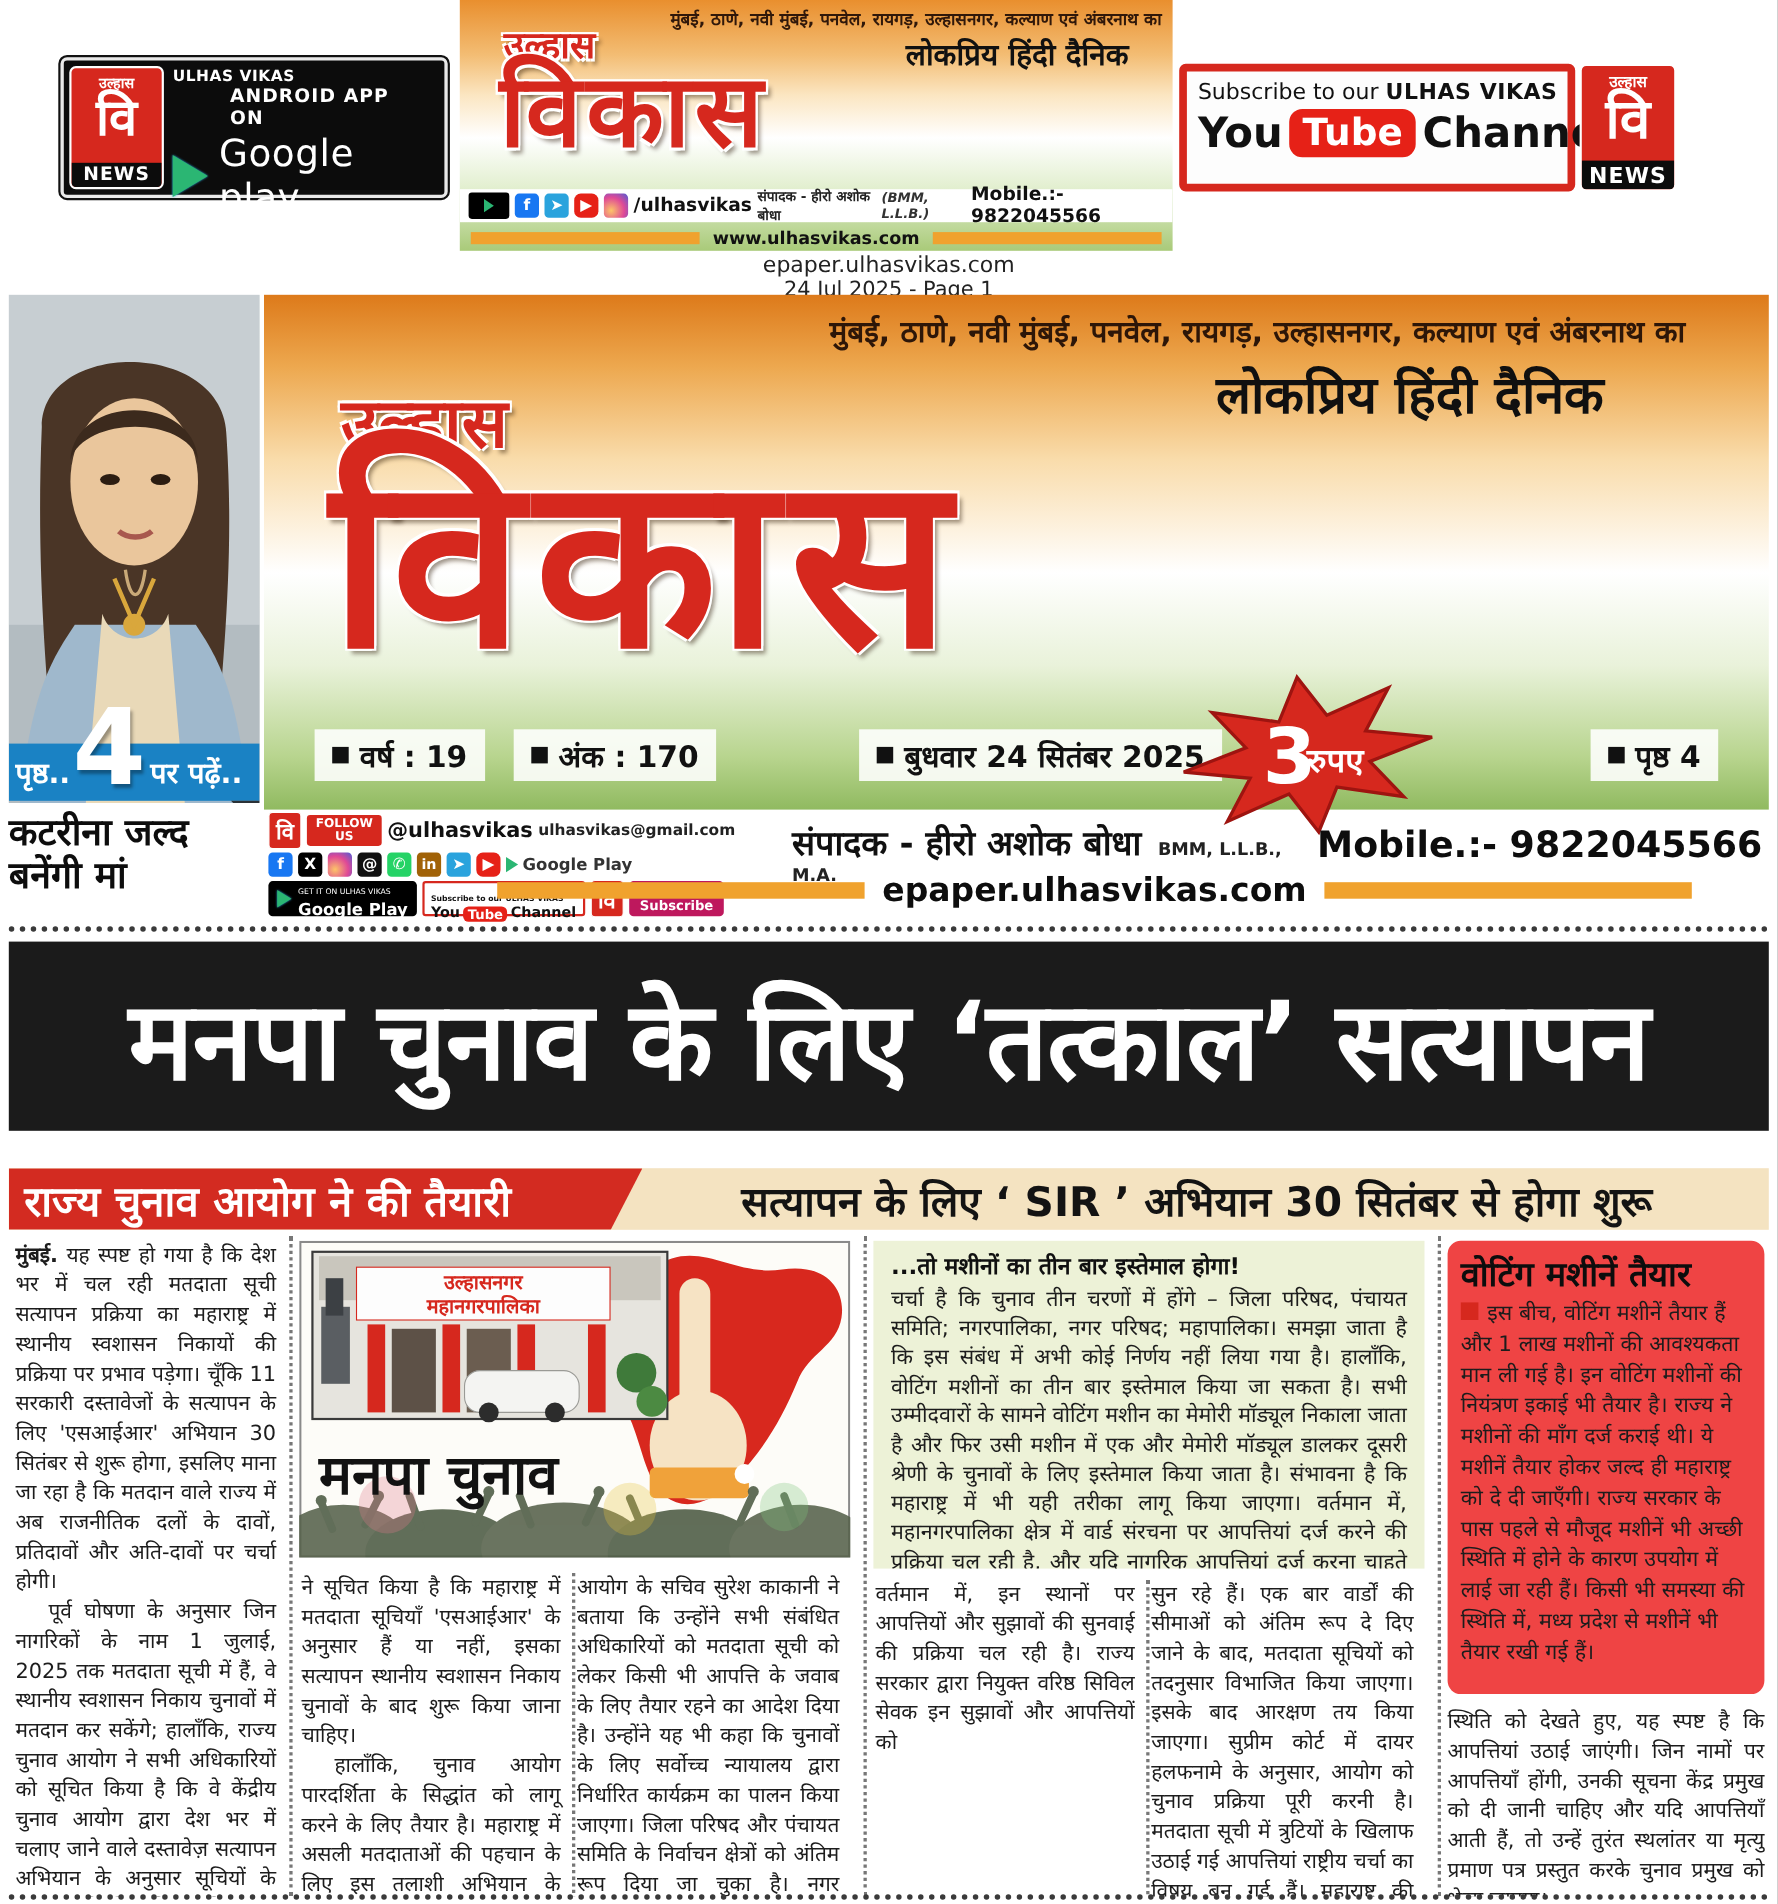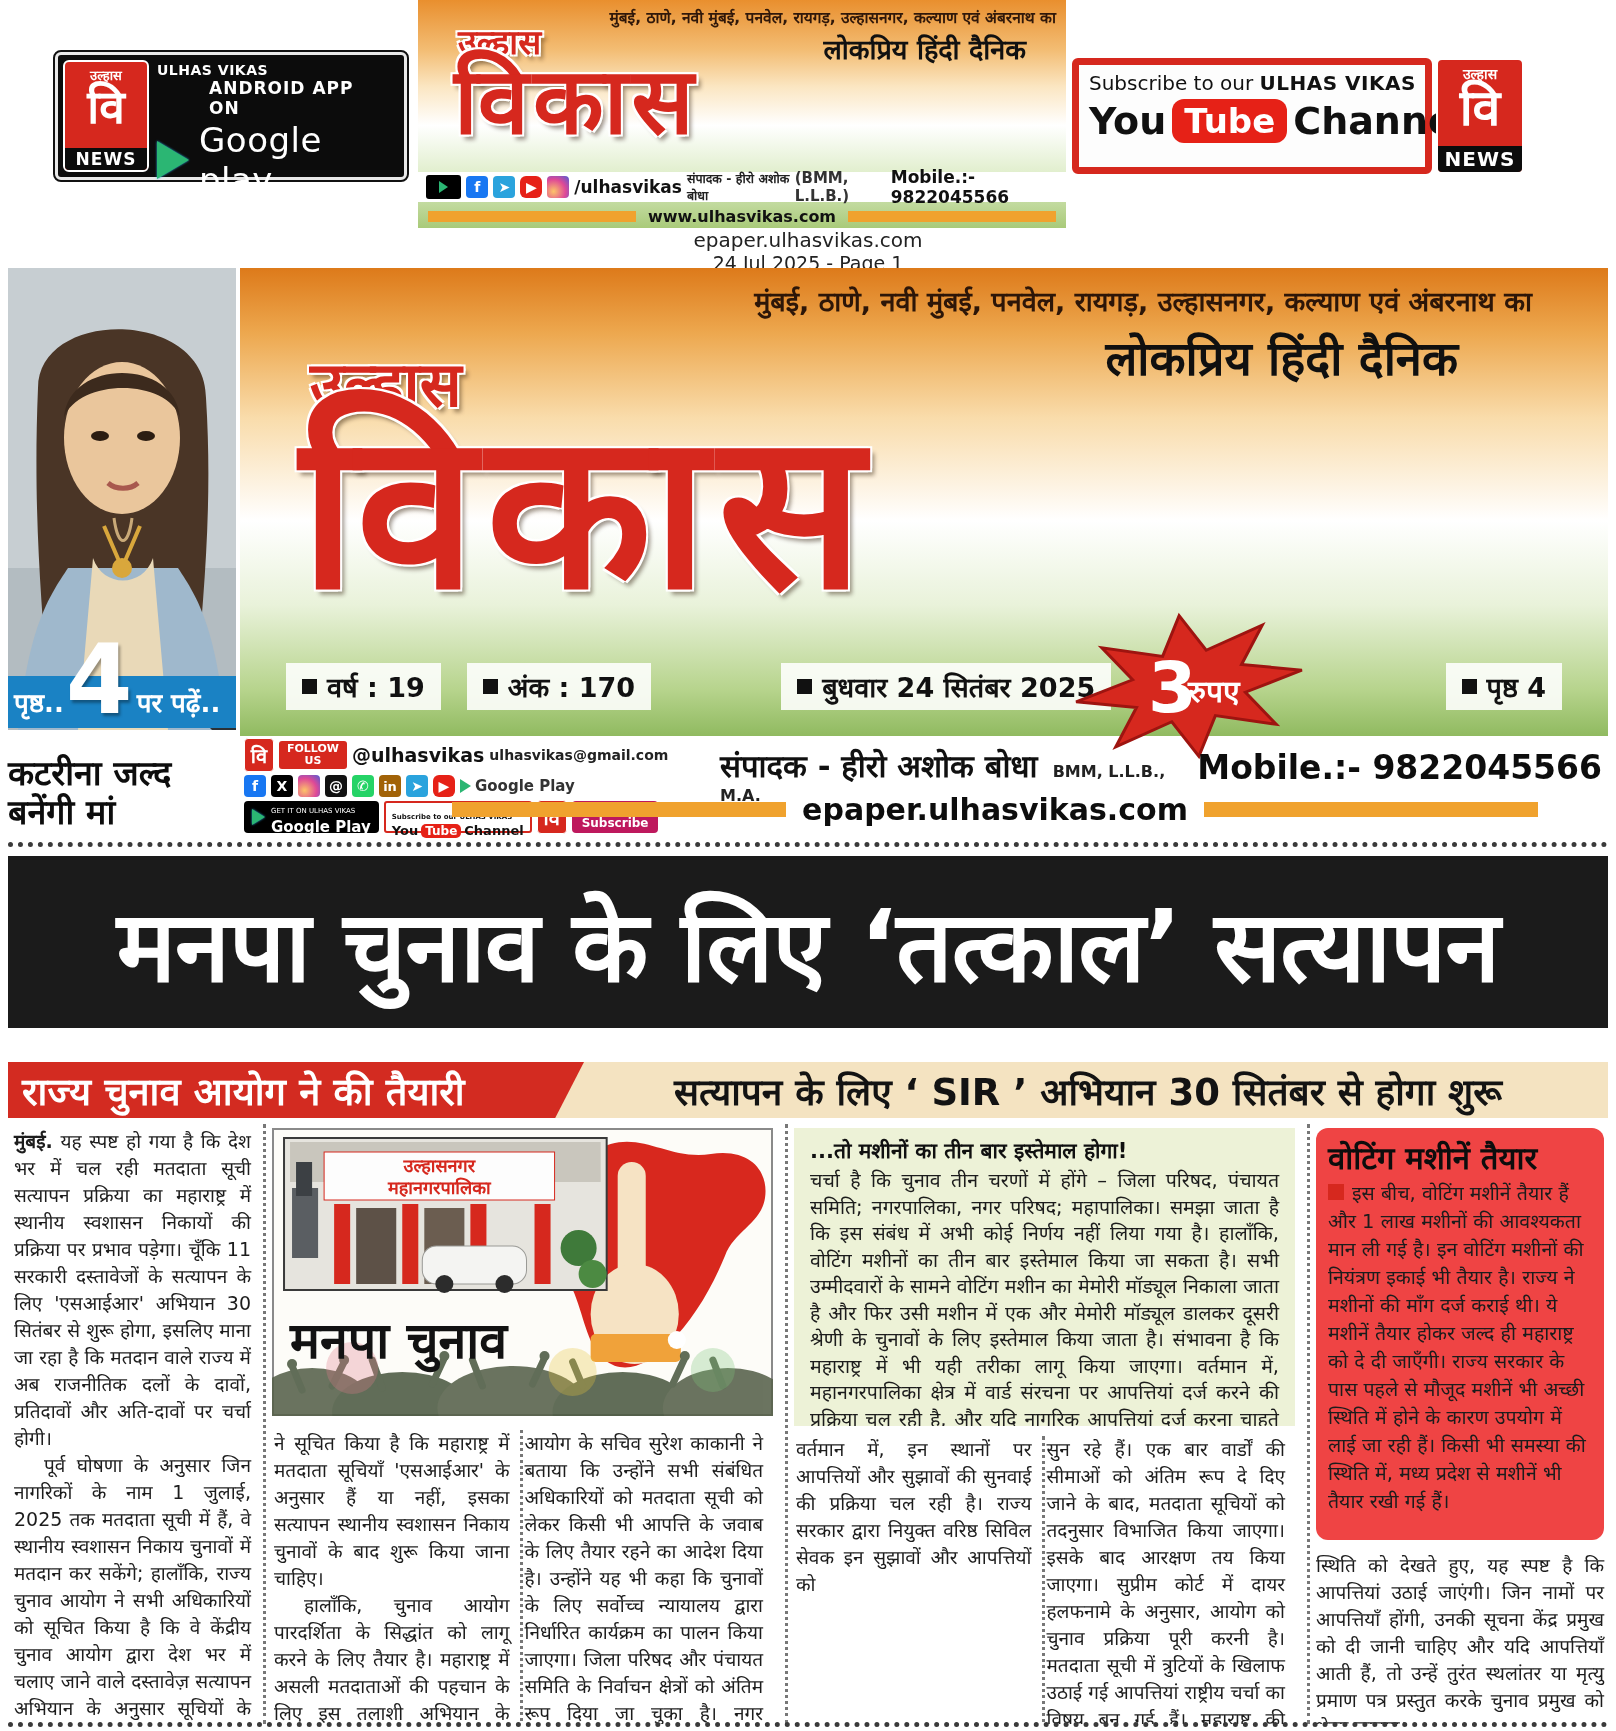--- a/index.html
+++ b/index.html
@@ -40,21 +40,21 @@
   .mini-gp { width:44px; height:24px; background:#000; border-radius:3px; color:#fff; font-size:6px;
     display:flex; align-items:center; justify-content:center; gap:2px; }
   .mini-gp .t { width:0;height:0;border-top:6px solid transparent;border-bottom:6px solid transparent;border-left:9px solid #2bb673; }
   .sq { width:22px; height:22px; border-radius:4px; color:#fff; font-size:14px; font-weight:bold;
     display:inline-flex; align-items:center; justify-content:center; flex:none; }
   .sq.fb{background:#1877f2}.sq.xx{background:#000}.sq.yt{background:#e62117;border-radius:6px}
   .sq.ig{background:radial-gradient(circle at 30% 70%,#fdc468,#df4996 55%,#4f5bd5)}
   .sq.wa{background:#25d366}.sq.li{background:#a16207;font-size:13px}.sq.tg{background:#2aa3dd}.sq.th{background:#111}
   .mini-handle { font-size:17px; font-weight:bold; color:#111; }
   .mini-editor { font-size:12.5px; font-weight:bold; color:#222; }
-  .mini-deg { font-size:15px; font-weight:bold; color:#333; }
+  .mini-deg { font-size:12px; font-weight:bold; color:#333;font-style:italic; }
   .mini-mobile { margin-left:auto; font-size:17px; font-weight:bold; color:#111; }
   .mini-webbar { position:absolute; left:10px; right:10px; bottom:2px; height:20px; display:flex; align-items:center; }
   .webbar-seg { flex:1; height:11px; background:#f0a22e; }
   .mini-website { font-size:16px; font-weight:bold; color:#111; padding:0 12px; }
 
   .yt-wrap { position:absolute; left:1072px; top:58px; display:flex; align-items:stretch; }
   .yt-badge { width:360px; height:116px; background:#fdfdfd; border:7px solid #d6281e; border-radius:6px; padding:6px 10px; }
   .yt-line1 { font-size:20px; color:#111; white-space:nowrap; }
   .yt-line1 .brand { font-weight:bold; letter-spacing:.5px; }
   .yt-line2 { display:flex; align-items:center; gap:6px; margin-top:4px; }
@@ -70,21 +70,21 @@
   
   .katrina { position:absolute; left:8px; top:268px; width:228px; height:548px; }
   .kat-photo { width:100%; height:462px; position:relative; overflow:hidden; background:linear-gradient(180deg,#cdd3d6,#b9c0c4); }
   .kat-ribbon { position:absolute; left:0; right:0; top:408px; height:52px; background:#1a82c4;
     display:flex; align-items:center; color:#fff; font-weight:bold; padding:0 6px; z-index:2; }
   .kat-ribbon .pre { font-size:26px; }
   .kat-num { font-size:96px; font-weight:bold; line-height:.8; margin:-44px 4px 0 2px; text-shadow:2px 3px 3px rgba(0,0,0,.35); }
   .kat-ribbon .post { font-size:26px; }
   .kat-tip { position:absolute; right:-0px; top:460px; width:0; height:0; z-index:2;
     border-left:26px solid transparent; border-top:26px solid #2b3136; }
-  .kat-headline { font-size:34px; font-weight:bold; color:#0d0d0d; line-height:1.15; padding-top:24px; }
+  .kat-headline { font-size:34px; font-weight:bold; color:#0d0d0d; line-height:1.15; padding-top:8px; }
 
   
   .mast-main { position:absolute; left:240px; top:268px; width:1368px; height:468px;
     background:linear-gradient(180deg,#dd7a1a 0%,#eda84f 14%,#f9dcab 32%,#ffffff 54%,#e9f2da 72%,#b7d48d 90%,#90ba60 100%);
     overflow:visible; }
   .mast-cities { font-size:27px; font-weight:bold; color:#2d1608; text-align:right; padding:14px 76px 0 240px; }
   .mast-tagline { font-size:47px; font-weight:bold; color:#101010; text-align:right; padding:6px 150px 0 0; }
   .mast-logo { position:absolute; left:60px; top:88px; line-height:.92; }
   .mast-logo .l1 { font-size:62px; margin-left:10px; }
   .mast-logo .l2 { font-size:216px; letter-spacing:10px; }

